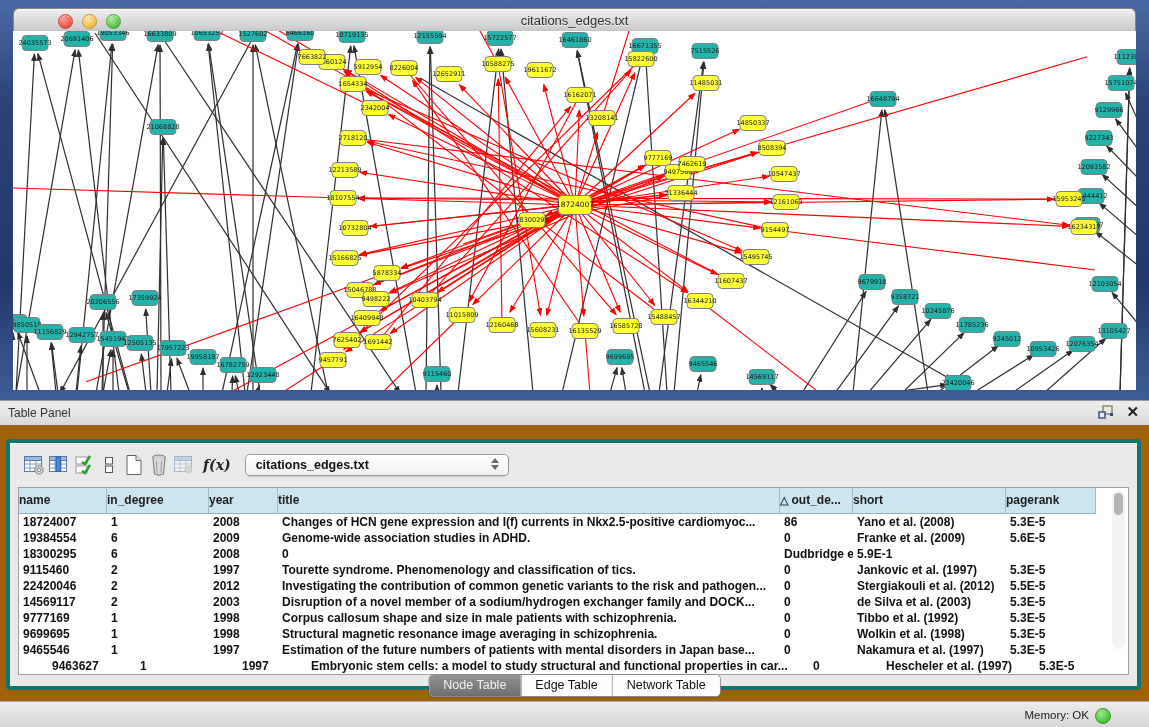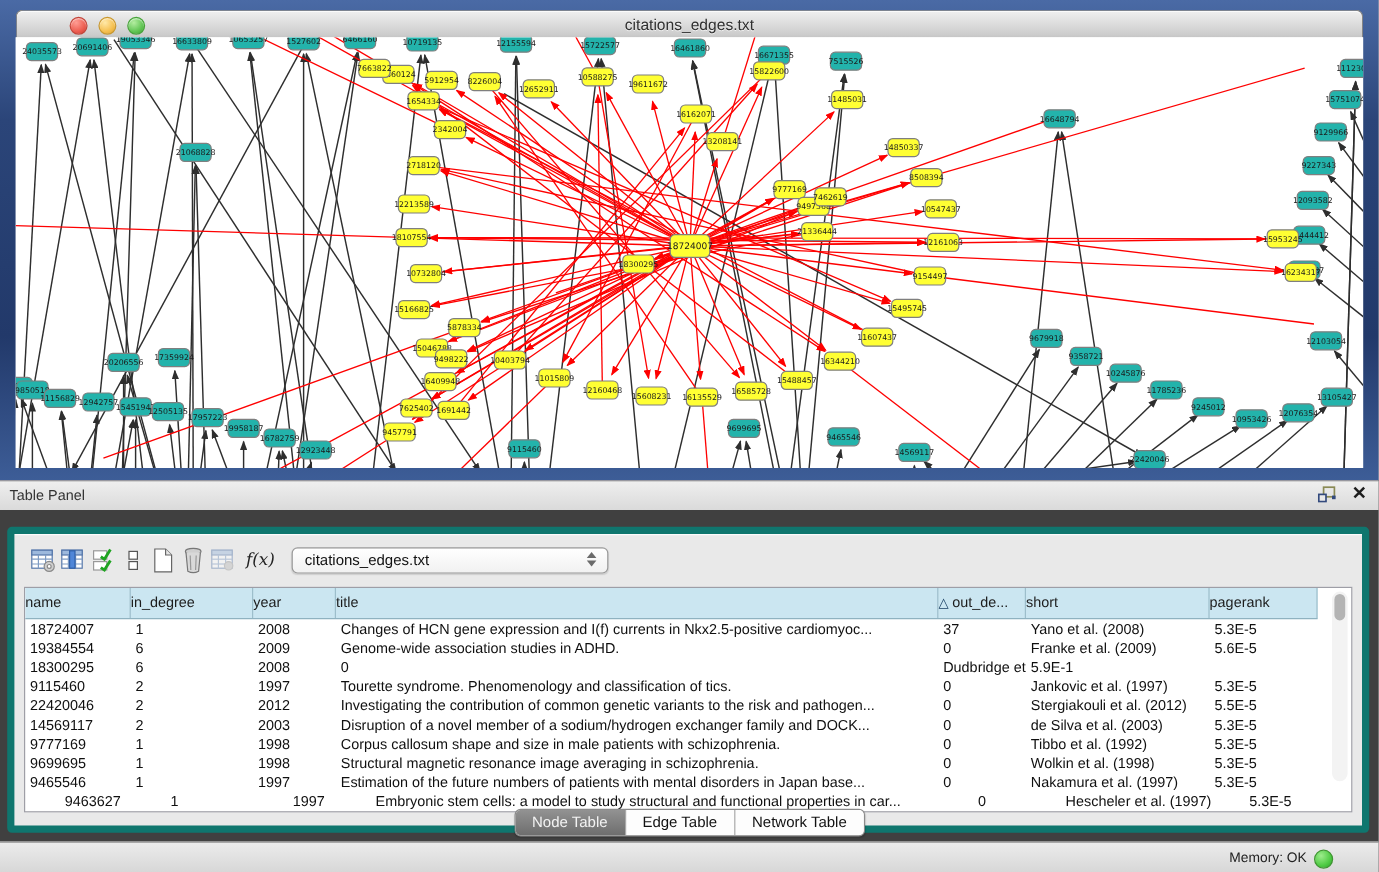--- a/index.html
+++ b/index.html
@@ -17,31 +17,31 @@
   .light.red{background:radial-gradient(circle at 35% 30%,#ff9d94,#ec5d50 60%,#c93b2e);border:1px solid #c2453a;}
   .light.yellow{background:radial-gradient(circle at 35% 30%,#ffe9a8,#f5bf4f 60%,#d99e2b);border:1px solid #c9982f;}
   .light.green{background:radial-gradient(circle at 35% 30%,#b3eda0,#61c554 60%,#3e9e33);border:1px solid #47a33a;}
   .win-title{position:absolute;left:0;right:0;top:4px;text-align:center;font-size:13px;
     color:#2f2f2f;text-shadow:0 1px 0 rgba(255,255,255,.7);}
   .canvas{position:absolute;left:13px;right:13px;top:31px;height:359px;background:#ffffff;overflow:hidden;}
   .canvas svg{display:block;}
 
   
   .table-panel{position:absolute;left:0;top:400px;width:1149px;height:327px;
-    background:#404040;border-top:1px solid #97979f;}
+    background:#a16207;border-top:1px solid #97979f;}
   .panel-titlebar{position:absolute;left:0;right:0;top:0;height:24px;
     background:linear-gradient(#efefef,#dadada);}
   .panel-title{position:absolute;left:8px;top:5px;font-size:12px;color:#333;}
   .panel-btns{position:absolute;right:10px;top:3px;display:flex;gap:12px;align-items:center;}
   .float-btn svg{display:block;}
   .close-btn{font-size:15px;font-weight:bold;color:#1d1d1d;line-height:16px;cursor:default;}
 
   .groupbox{position:absolute;left:6px;right:8px;top:38px;height:243px;
-    background:#e9e9e9;border:6px solid #0f766e;border-radius:4px;
-    box-shadow:inset 0 1px 0 rgba(255,255,255,.8);}
+    background:#e9e9e9;border:4px solid #0f766e;border-radius:4px;
+    box-shadow:inset 0 1px 0 rgba(255,255,255,.8);font-weight:bold;}
   .toolbar{position:absolute;left:12px;top:8px;height:28px;display:flex;align-items:center;}
   .tb-icon{width:24px;height:24px;display:flex;align-items:center;justify-content:center;margin-right:1px;}
   .tb-icon svg{display:block;}
   .fx-label{font-family:"DejaVu Serif",serif;font-style:italic;font-size:14px;color:#222;margin:0 4px 0 6px;}
   .dropdown{position:relative;margin-left:10px;width:262px;height:20px;
     border:1px solid #9a9a9a;border-radius:5px;background:linear-gradient(#ffffff,#f1f1f1);
     box-shadow:0 1px 1px rgba(0,0,0,.12);}
   .dropdown .val{position:absolute;left:10px;top:3px;font-size:12.5px;color:#111;}
   .stepper{position:absolute;right:9px;top:3px;display:flex;flex-direction:column;gap:2px;}
   .stepper i{display:block;width:0;height:0;border-left:4px solid transparent;border-right:4px solid transparent;}
@@ -755,21 +755,21 @@
             <div class="th"><span class="sort">△</span>out_de...</div>
             <div class="th">short</div>
             <div class="th">pagerank</div>
           </div>
         <div class="tbody" id="tbody">
             <div class="tr" style="grid-template-columns: 88px 102px 69px 502px 73px 153px 90px;">
               <div class="td">18724007</div>
               <div class="td">1</div>
               <div class="td">2008</div>
               <div class="td">Changes of HCN gene expression and I(f) currents in Nkx2.5-positive cardiomyoc...</div>
-              <div class="td">37</div>
+              <div class="td">86</div>
               <div class="td">Yano et al. (2008)</div>
               <div class="td">5.3E-5</div>
             </div>
             <div class="tr" style="grid-template-columns: 88px 102px 69px 502px 73px 153px 90px;">
               <div class="td">19384554</div>
               <div class="td">6</div>
               <div class="td">2009</div>
               <div class="td">Genome-wide association studies in ADHD.</div>
               <div class="td">0</div>
               <div class="td">Franke et al. (2009)</div>

